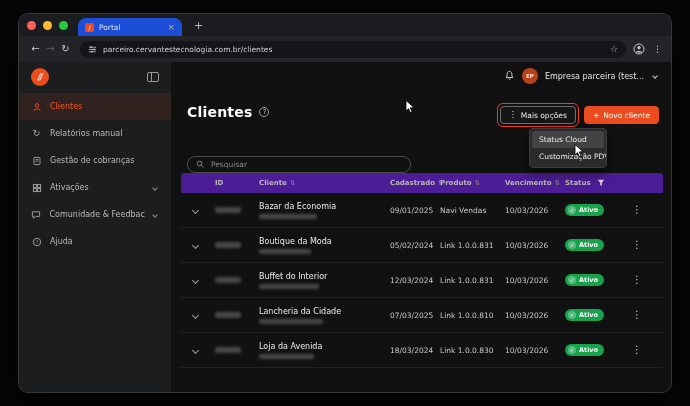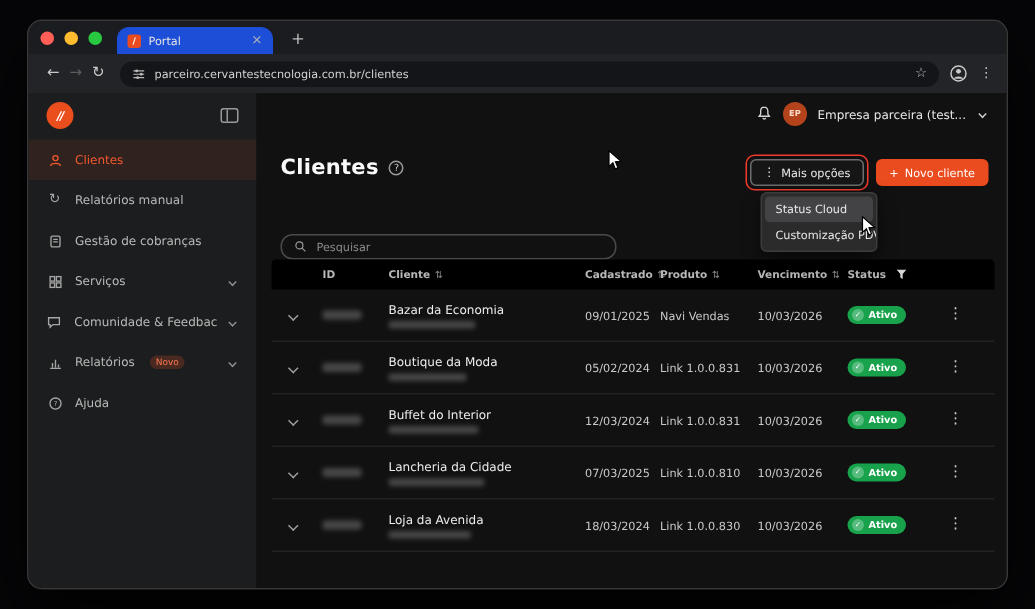--- a/index.html
+++ b/index.html
@@ -60,35 +60,35 @@
   .page-title{font-size:14px;font-weight:bold;color:#fafafa;letter-spacing:.2px}
   .help-circ{width:10px;height:10px;border:1px solid #9a9a9a;border-radius:50%;color:#c7c7c7;font-size:6.5px;display:flex;align-items:center;justify-content:center}
 
   .actions{position:absolute;top:44px;right:12px;display:flex;gap:8px}
   .btn{height:18px;border-radius:4px;display:flex;align-items:center;gap:4px;padding:0 8px;font-size:7.5px;cursor:pointer}
   .btn-more{background:#161617;border:1px solid #6e6e6e;color:#ececec;position:relative}
   .btn-more .kebab-ic{color:#ececec;font-size:8px}
   .btn-new{background:#ea4b1f;color:#fff;border:1px solid #ea4b1f}
   .annotation{position:absolute;inset:-4px -4px -4px -4px;border:1.5px solid #f23b2a;border-radius:6px;pointer-events:none;z-index:5}
 
-  .menu{position:absolute;top:66px;right:86px;width:78px;background:#2b2b2c;border:1px solid #3c3c3d;border-radius:4px;
+  .menu{position:absolute;top:66px;right:64px;width:78px;background:#2b2b2c;border:1px solid #3c3c3d;border-radius:4px;
     box-shadow:0 5px 12px rgba(0,0,0,.55);z-index:6;overflow:hidden;padding:2px}
   .menu-item{font-size:7.5px;color:#e8e8e8;padding:4px 7px;border-radius:3px;white-space:nowrap;cursor:pointer}
   .menu-item.hl{background:#434345}
 
   .search{position:absolute;left:16px;top:94px;width:224px;height:17px;border:1px solid #4b4b4b;border-radius:8px;
     display:flex;align-items:center;gap:6px;padding:0 8px;background:transparent}
   .search svg{flex-shrink:0}
   .search input{flex:1;background:transparent;border:none;outline:none;color:#d8d8d8;font-size:7.5px;font-family:inherit}
   .search input::placeholder{color:#8b8b8b}
 
   
   .table{position:absolute;left:10px;top:111px;width:482px}
   .thead,.trow{display:grid;grid-template-columns:28px 44px 131px 50px 65px 60px 52px 52px;align-items:center}
-  .thead{height:20px;background:#000000;border-radius:3px 3px 0 0;font-size:7px;font-weight:bold;color:#b8b8b8}
+  .thead{height:20px;background:#4c1d95;border-radius:3px 3px 0 0;font-size:7px;font-weight:bold;color:#b8b8b8}
   .th{display:flex;align-items:center;gap:3px;padding-left:6px}
   .th-status{justify-content:space-between;padding-right:6px}
   .sort{font-size:6.5px;color:#8a8a8a;font-weight:normal}
   .trow{height:35px;border-bottom:1px solid #222224}
   .cell{padding-left:6px;font-size:7.5px;color:#c9c9c9}
   .c-exp{display:flex;justify-content:center;padding-left:0}
   .c-exp .chev{color:#9f9f9f;width:5px;height:5px}
   .cname{font-size:8px;color:#ececec;margin-bottom:3px;white-space:nowrap}
   .blur{display:block;background:#9b9b9b;opacity:.4;filter:blur(1.6px);border-radius:2px;height:6px}
   .blur.sub{height:5px}
@@ -184,45 +184,35 @@
           <span class="ic">
             <svg width="10" height="10" viewBox="0 0 10 10">
                 <g stroke="currentColor" stroke-width="0.9" fill="none">
                   <rect x="1.4" y="1.4" width="3" height="3"></rect>
                   <rect x="5.6" y="1.4" width="3" height="3"></rect>
                   <rect x="1.4" y="5.6" width="3" height="3"></rect>
                   <rect x="5.6" y="5.6" width="3" height="3"></rect>
                 </g>
               </svg>
           </span>
-          <span class="lbl">Serviços</span>
+          <span class="lbl">Ativações</span>
           <span class="chev"></span>
         </div>
 
 
         <div class="sb-item">
           <span class="ic">
             <svg width="10" height="10" viewBox="0 0 10 10">
                 <path d="M1.4 1.8 H8.6 V6.4 H4.4 L2.4 8.2 V6.4 H1.4 Z" stroke="currentColor" stroke-width="0.9" fill="none"></path>
               </svg>
           </span>
           <span class="lbl">Comunidade &amp; Feedback</span>
           <span class="chev"></span>
         </div>
 
-        <div class="sb-item">
-          <span class="ic">
-            <svg width="10" height="10" viewBox="0 0 10 10">
-                <path d="M1.4 8.6 H8.6 M3 8 V5 M5 8 V2.8 M7 8 V6" stroke="currentColor" stroke-width="0.9" fill="none"></path>
-              </svg>
-          </span>
-          <span class="lbl">Relatórios</span>
-          <span class="badge-novo">Novo</span>
-          <span class="chev"></span>
-        </div>
 
         <div class="sb-item">
           <span class="ic">
             <svg width="10" height="10" viewBox="0 0 10 10">
                 <circle cx="5" cy="5" r="3.7" stroke="currentColor" stroke-width="0.9" fill="none"></circle>
                 <text x="5" y="6.8" font-size="4.6" text-anchor="middle" fill="currentColor">?</text>
               </svg>
           </span>
           <span class="lbl">Ajuda</span>
         </div>

